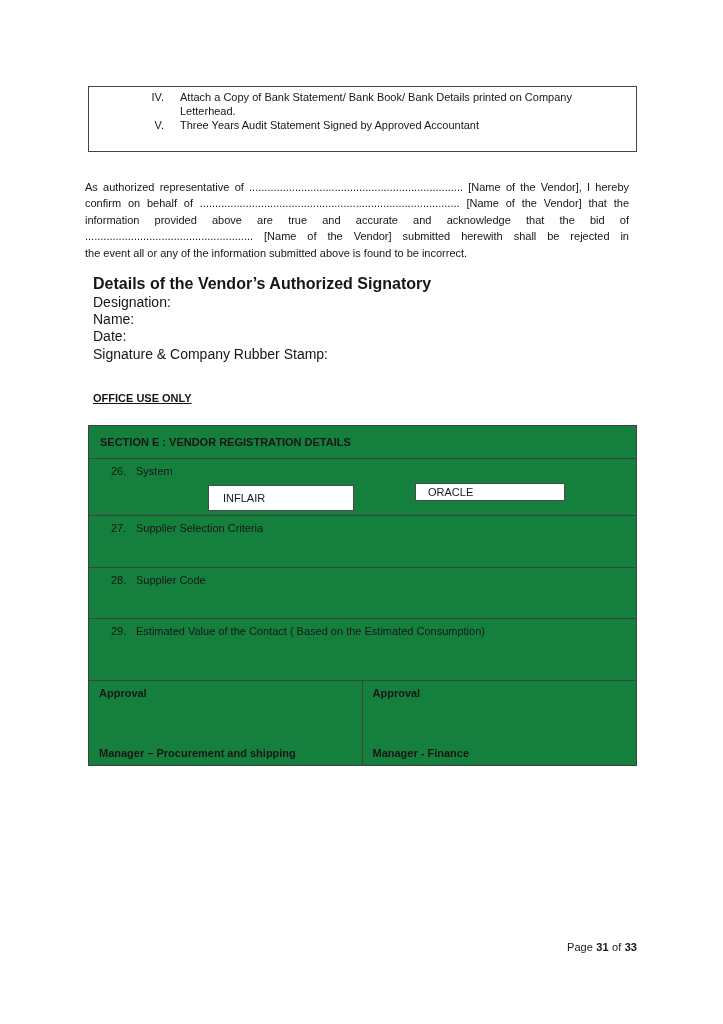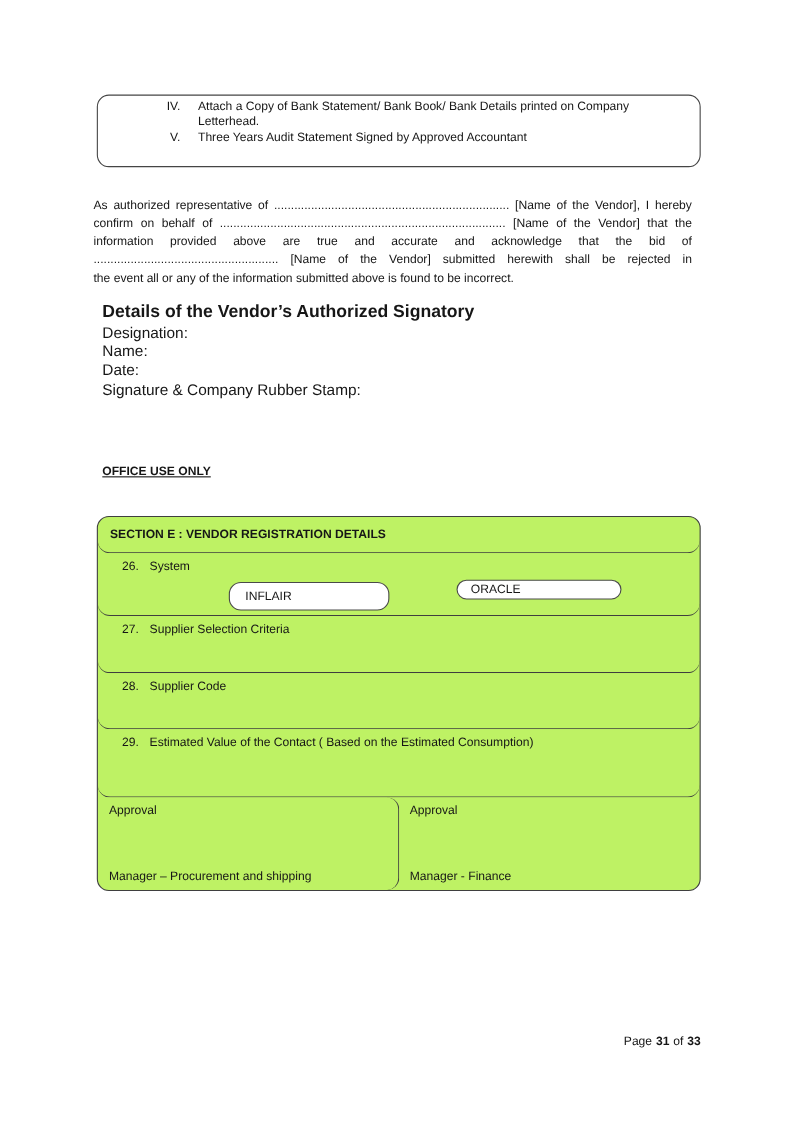--- a/index.html
+++ b/index.html
@@ -1,15 +1,15 @@
 <!DOCTYPE html>
 <html><head>
 <meta charset="utf-8">
 <style>
-  * { margin:0; padding:0; box-sizing:border-box;border-radius:11px; }
+  * { margin:0; padding:0; box-sizing:border-box; }
   html,body { width:723px; height:1024px; }
   body {
     position:relative;
     background:#ffffff;
     font-family:"Liberation Sans","DejaVu Sans",sans-serif;
     color:#161616;
   }
   .page { position:absolute; inset:0; background:#fff; overflow:hidden; }
 
   
@@ -30,40 +30,39 @@
   
   .signatory { position:absolute; left:93px; top:277px; }
   .sig-heading { font-size:16px; font-weight:bold; line-height:14px; margin-bottom:3px; }
   .sig-field { font-size:14px; line-height:17.2px; }
 
   
   .office-use {
     position:absolute; left:93px; top:391px;
     font-size:11px; font-weight:bold; line-height:14px;
     text-decoration:underline;
-    margin-top:31px;
   }
 
   
-  .sece { position:absolute; left:88px; top:425px; width:549px; border:1px solid #3f3f3f; font-size:11px; background:#bef264;margin-top:44px; }
+  .sece { position:absolute; left:88px; top:425px; width:549px; border:1px solid #3f3f3f; font-size:11px; background:#15803d; }
   .sece-header {
     height:33px; border-bottom:1px solid #3f3f3f;
     font-weight:bold; display:flex; align-items:center; padding-left:11px;
   }
   .sece-row { position:relative; border-bottom:1px solid #3f3f3f; padding:5px 8px 0 22px; line-height:14px; }
   .r26 { height:57px; } .r27 { height:52px; } .r28 { height:51px; } .r29 { height:62px; }
   .row-num { display:inline-block; min-width:25px; }
   .sys-box {
     position:absolute; border:1px solid #4a4a4a; background:#fff;
     display:flex; align-items:center; padding-left:14px;
   }
   .sys-inflair { left:119px; top:26px; width:146px; height:26px; }
   .sys-oracle  { left:326px; top:24px; width:150px; height:18px;padding-left:12px; }
   .sece-approvals { display:flex; height:84px; }
-  .appr-cell { flex:1 1 50%; display:flex; flex-direction:column; justify-content:space-between; padding:6px 10px 5px 10px; line-height:13px; }
+  .appr-cell { flex:1 1 50%; display:flex; flex-direction:column; justify-content:space-between; padding:6px 10px 5px 10px; line-height:13px;font-weight:bold; }
   .appr-cell.left { border-right:1px solid #3f3f3f; }
 
   
   .footer { position:absolute; top:940px; right:86px; font-size:11px; line-height:14px; display:flex; gap:3.5px; }
   .footer .b { font-weight:bold; }
 </style>
 </head>
 <body>
 
 <div class="page">

